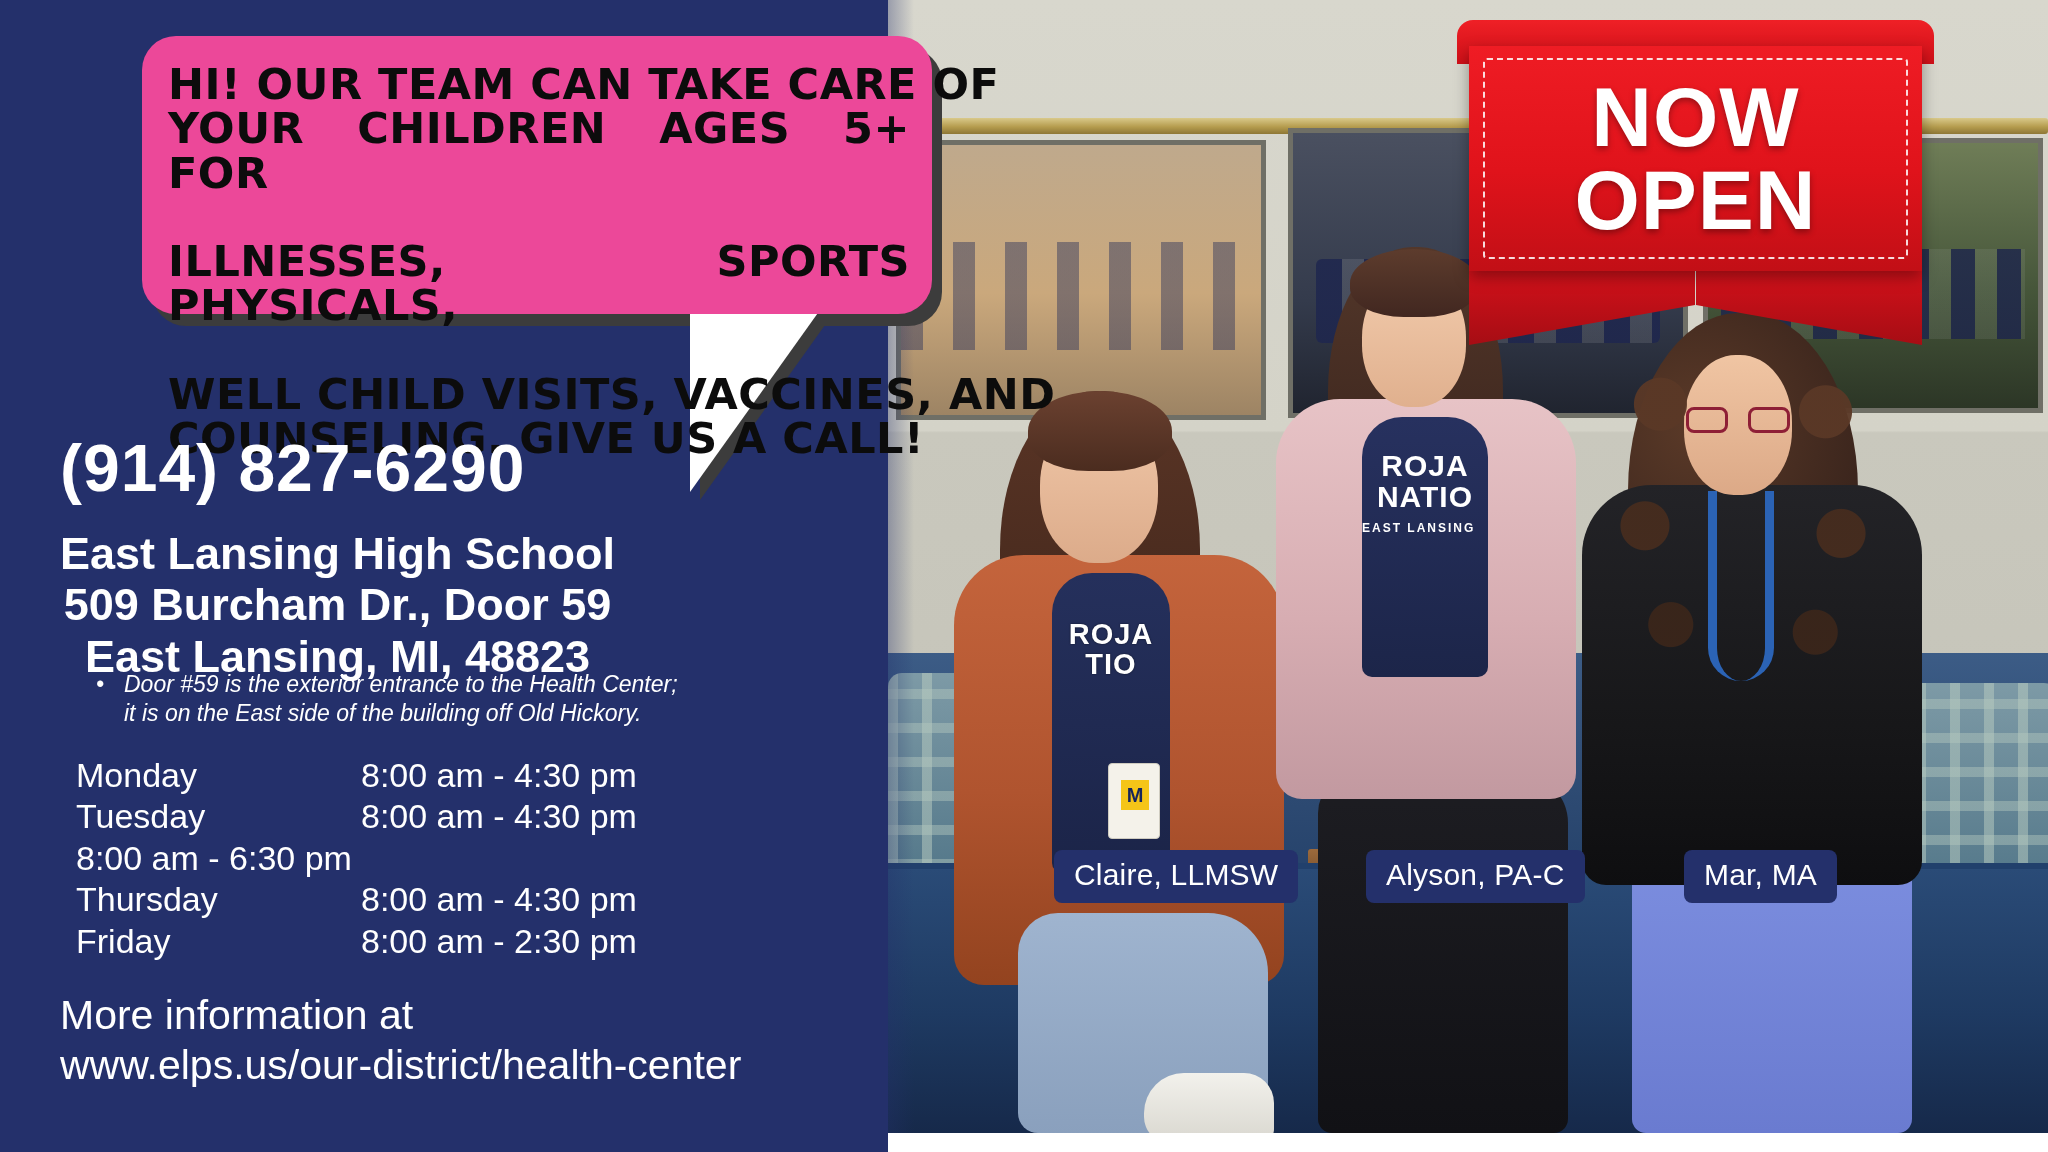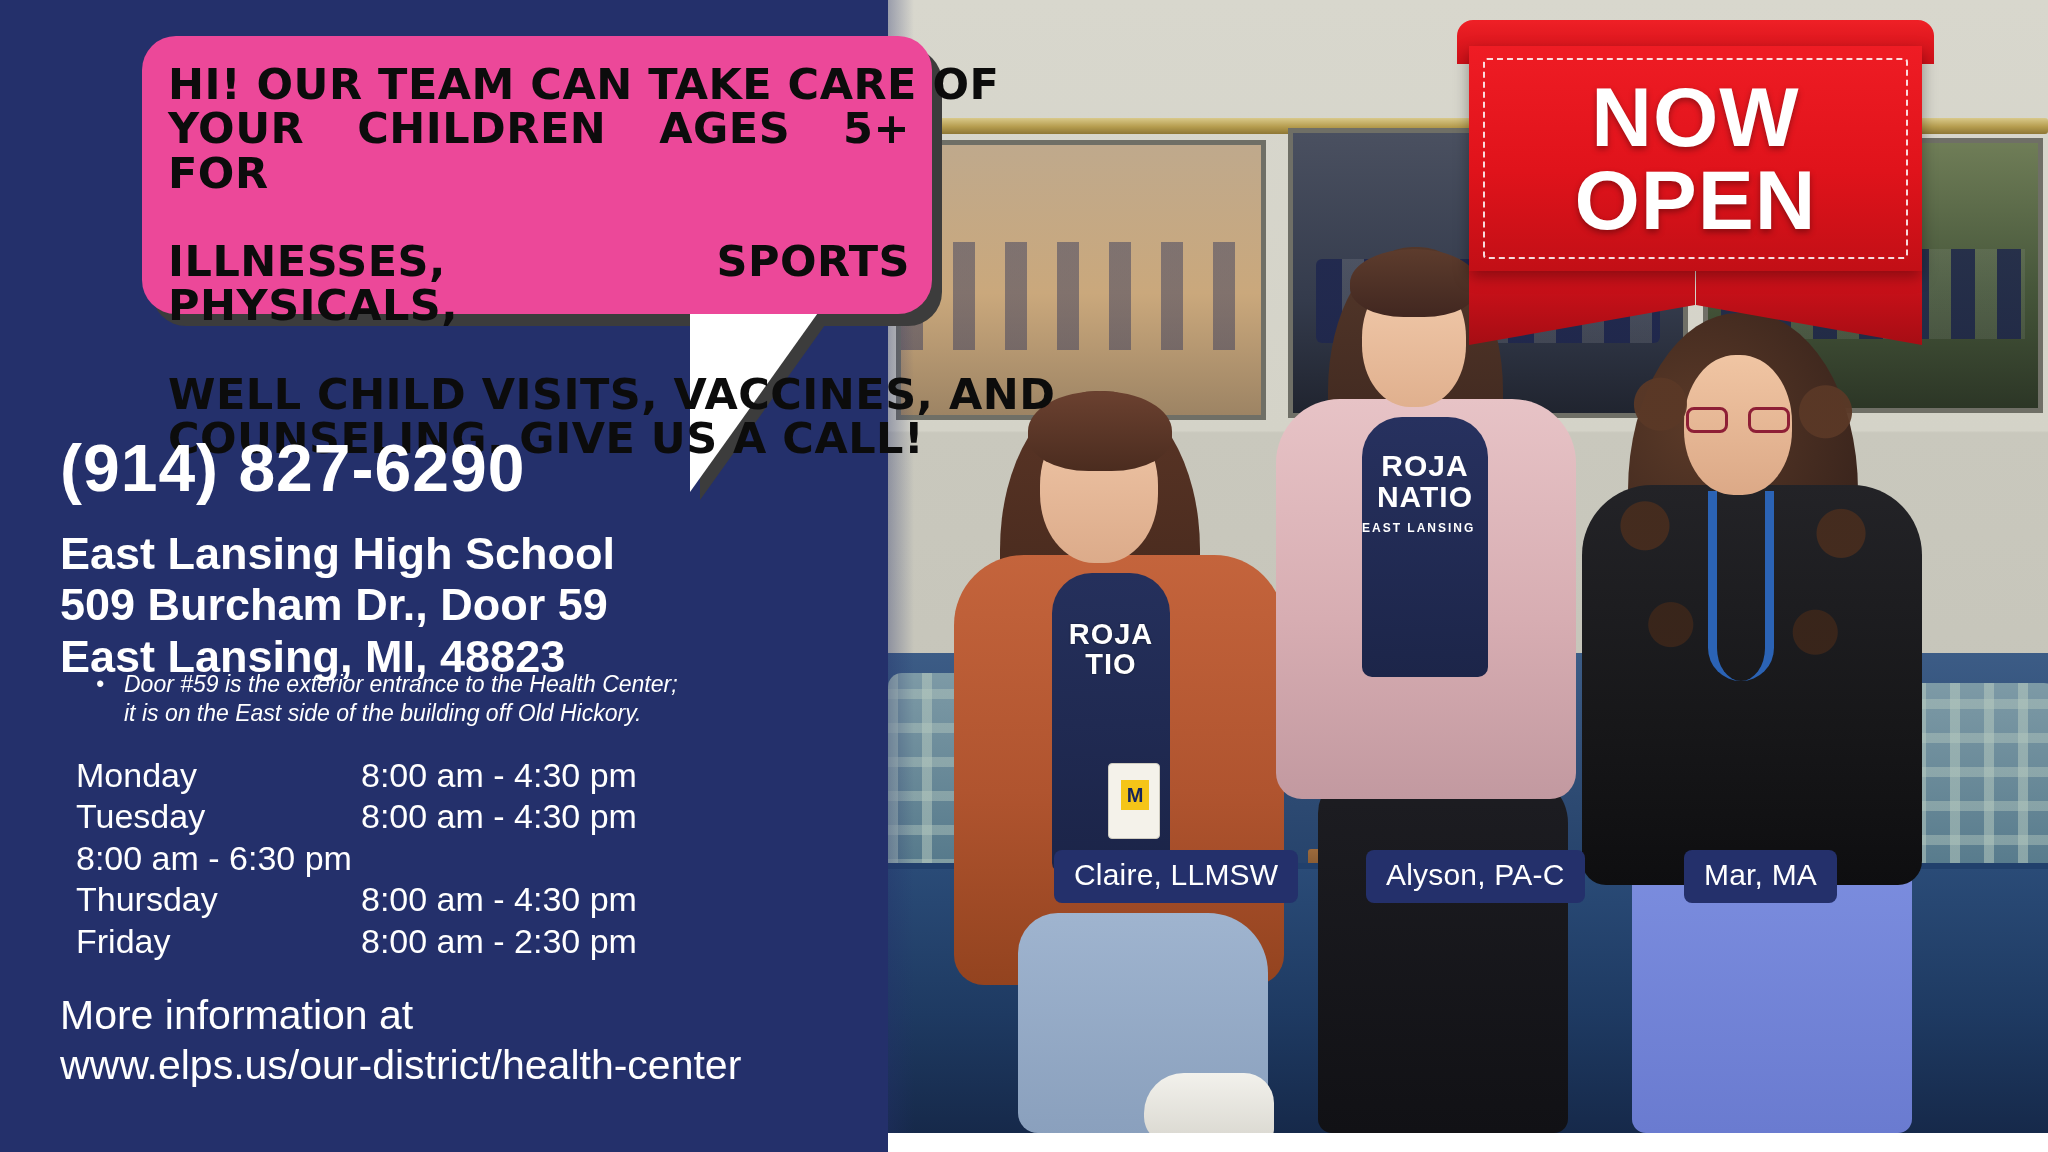--- a/index.html
+++ b/index.html
@@ -329,21 +329,21 @@
 
   
   .info { position: absolute; left: 60px; top: 0; width: 830px; color: #fff; }
 
   .phone {
     position:absolute; left: 0; top: 430px;
     font-size: 66px; font-weight: bold; letter-spacing: 1px;
   }
   .addr {
     position:absolute; left: 0; top: 528px;
-    font-size: 45px; font-weight: bold; line-height: 1.14;
+    font-size: 45px; font-weight: bold; line-height: 1.14; text-align: center;
   }
   .note {
     position:absolute; left: 36px; top: 670px;
     font-size: 23px; font-style: italic; line-height: 1.25;
   }
   .note .bullet { position:absolute; left: 0; top: 0; }
   .note .body { display:block; margin-left: 28px; }
 
   .hours {
     position:absolute; left: 16px; top: 755px;

